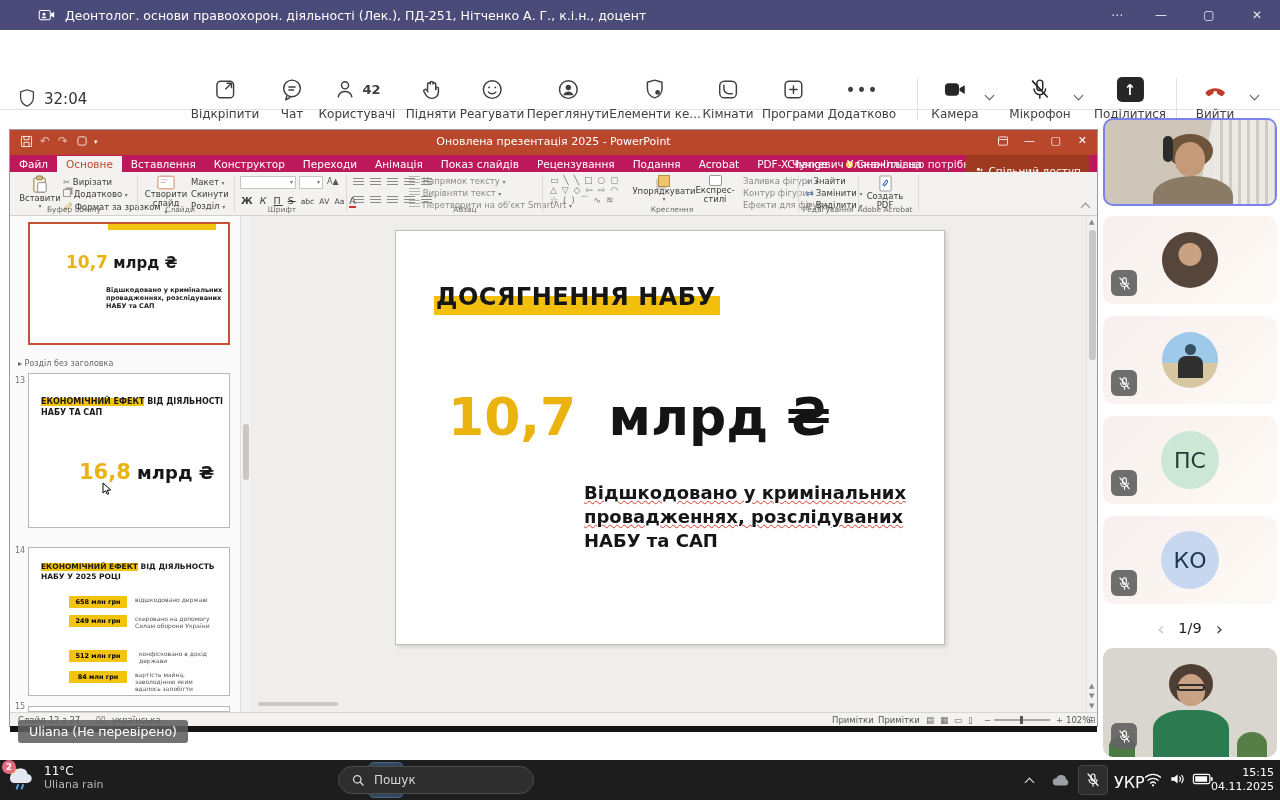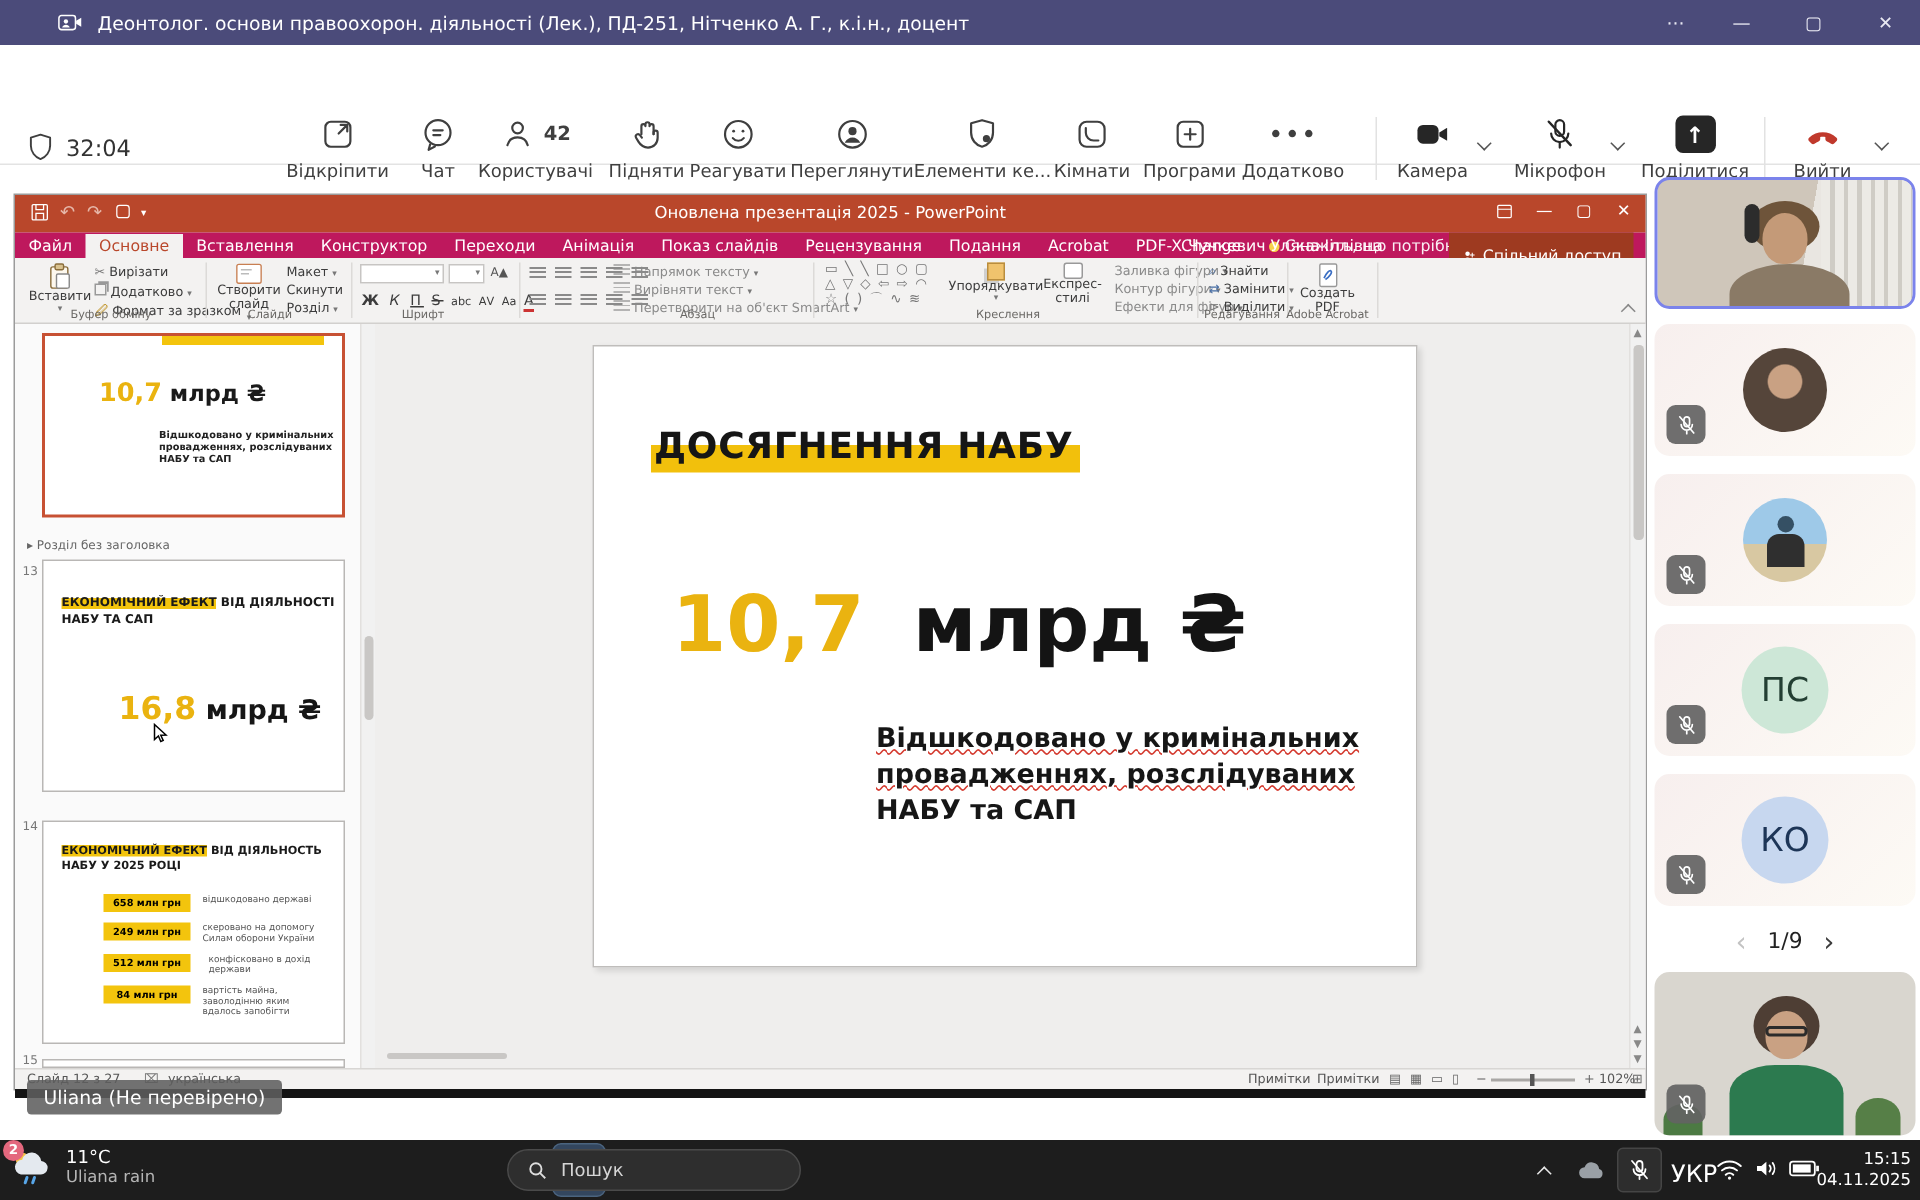--- a/index.html
+++ b/index.html
@@ -386,21 +386,21 @@
       <div class="thumb" style="top:331px;height:149px">
         <div class="abs" style="left:12px;top:14px;font-size:7.5px;font-weight:bold;line-height:10px;color:#1a1a1a">
           <div><span class="hl" style="background-image:linear-gradient(transparent 15%,#f3c40d 15%)">ЕКОНОМІЧНИЙ ЕФЕКТ</span><span> ВІД ДІЯЛЬНОСТЬ</span></div>
           <div>НАБУ У 2025 РОЦІ</div>
         </div>
         <div class="abs" style="left:40px;top:48px">
           <div style="display:flex;gap:8px;margin-bottom:7px;align-items:flex-start">
             <span style="background:#f3c40d;font-size:6.5px;font-weight:bold;padding:2px 5px;width:58px;text-align:center">658 млн грн</span>
             <span style="font-size:6px;color:#555;width:78px;line-height:7px">відшкодовано державі</span>
           </div>
-          <div style="display:flex;gap:8px;margin-bottom:7px;align-items:flex-start">
+          <div style="display:flex;gap:8px;margin-bottom:21px;align-items:flex-start">
             <span style="background:#f3c40d;font-size:6.5px;font-weight:bold;padding:2px 5px;width:58px;text-align:center">249 млн грн</span>
             <span style="font-size:6px;color:#555;width:78px;line-height:7px">скеровано на допомогу Силам оборони України</span>
           </div>
           <div style="display:flex;gap:12px;margin-bottom:7px;align-items:flex-start">
             <span style="background:#f3c40d;font-size:6.5px;font-weight:bold;padding:2px 5px;width:58px;text-align:center">512 млн грн</span>
             <span style="font-size:6px;color:#555;width:78px;line-height:7px">конфісковано в дохід держави</span>
           </div>
           <div style="display:flex;gap:8px;align-items:flex-start">
             <span style="background:#f3c40d;font-size:6.5px;font-weight:bold;padding:2px 5px;width:58px;text-align:center">84 млн грн</span>
             <span style="font-size:6px;color:#555;width:78px;line-height:7px">вартість майна, заволодінню яким вдалось запобігти</span>

